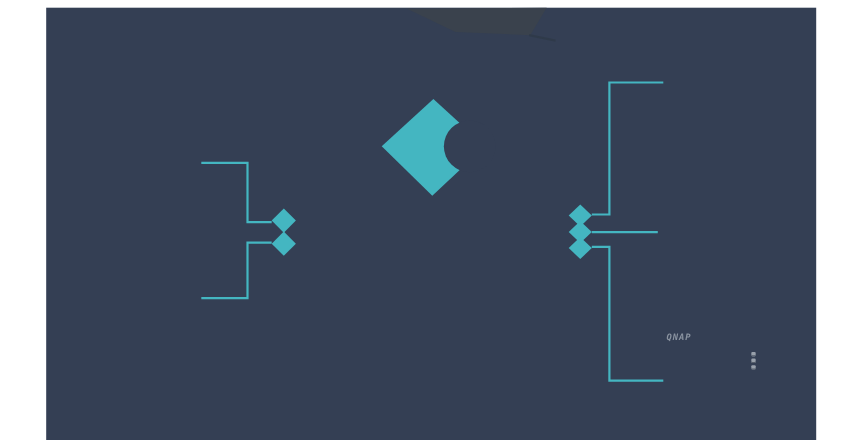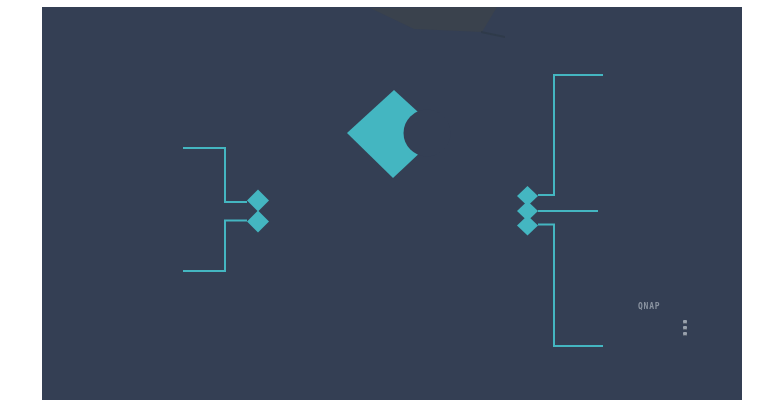--- a/index.html
+++ b/index.html
@@ -16,23 +16,23 @@
     font-family:"DejaVu Sans", sans-serif;}
   .page{position:relative;width:784px;height:400px;background:var(--page-bg);}
   .panel{position:absolute;left:42px;top:7px;width:700px;height:393px;
     background:var(--panel-bg);}
   svg.overlay{position:absolute;left:0;top:0;width:784px;height:400px;display:block;}
   .accent-fill{fill:var(--accent);stroke:none;}
   .accent-stroke{fill:none;stroke:var(--accent);stroke-width:2;stroke-linejoin:miter;stroke-linecap:butt;}
   .panel-fill{fill:var(--panel-bg);stroke:none;}
   .wedge-fill{fill:var(--wedge);stroke:none;}
   .shadow-fill{fill:var(--shadow);stroke:none;opacity:.75;}
-  .logo{position:absolute;left:638px;top:301px;width:30px;height:11px;
+  .logo{position:absolute;left:606px;top:301px;width:30px;height:11px;
     color:var(--logo-grey);font-size:8px;font-weight:bold;letter-spacing:.8px;
-    font-family:"DejaVu Sans Mono", monospace;line-height:11px;}
+    font-family:"DejaVu Sans Mono", monospace;line-height:11px;font-style:italic;}
   .dots{position:absolute;left:683px;top:320px;display:flex;flex-direction:column;gap:2px;}
   .dots span{width:4px;height:4px;background:var(--dot-grey);border-radius:1px;
     box-shadow:inset 0 -1px 0 rgba(40,50,65,.6);}
 </style>
 </head>
 <body>
 
 <div class="page">
 
   <div class="panel"></div>

